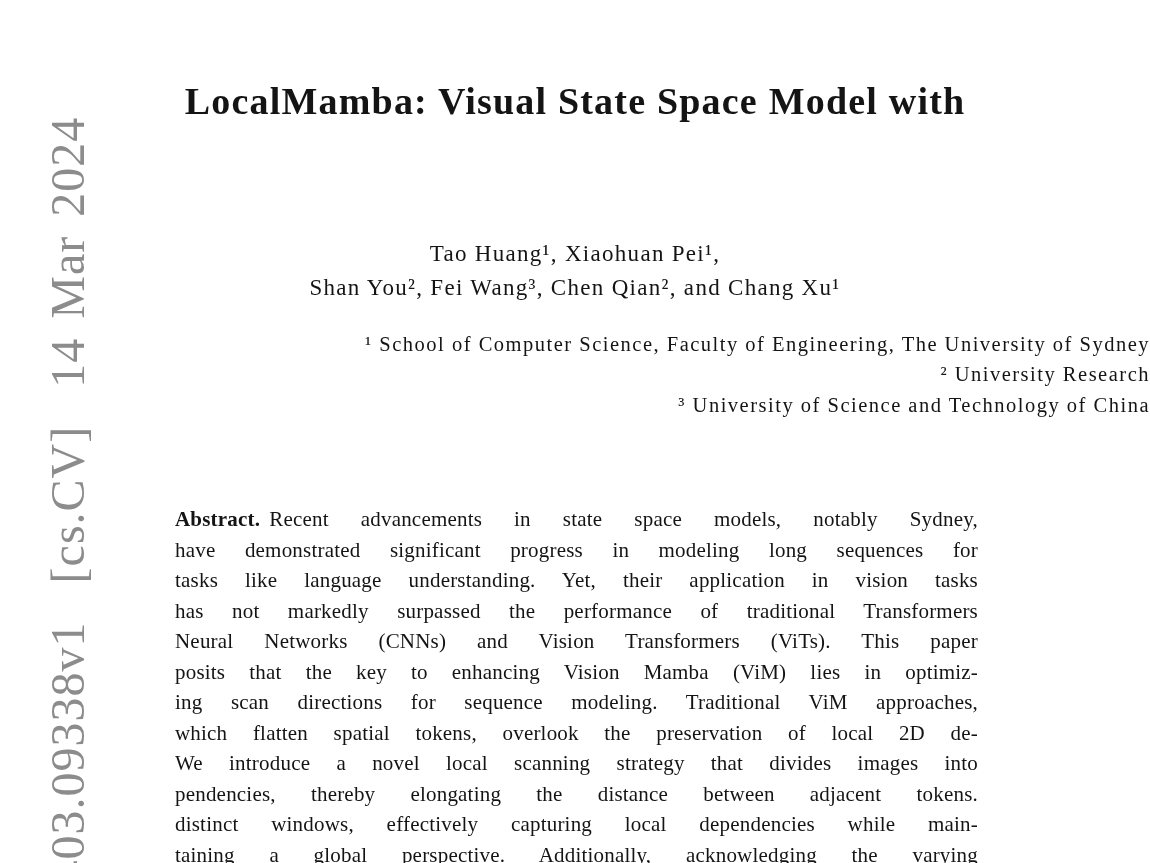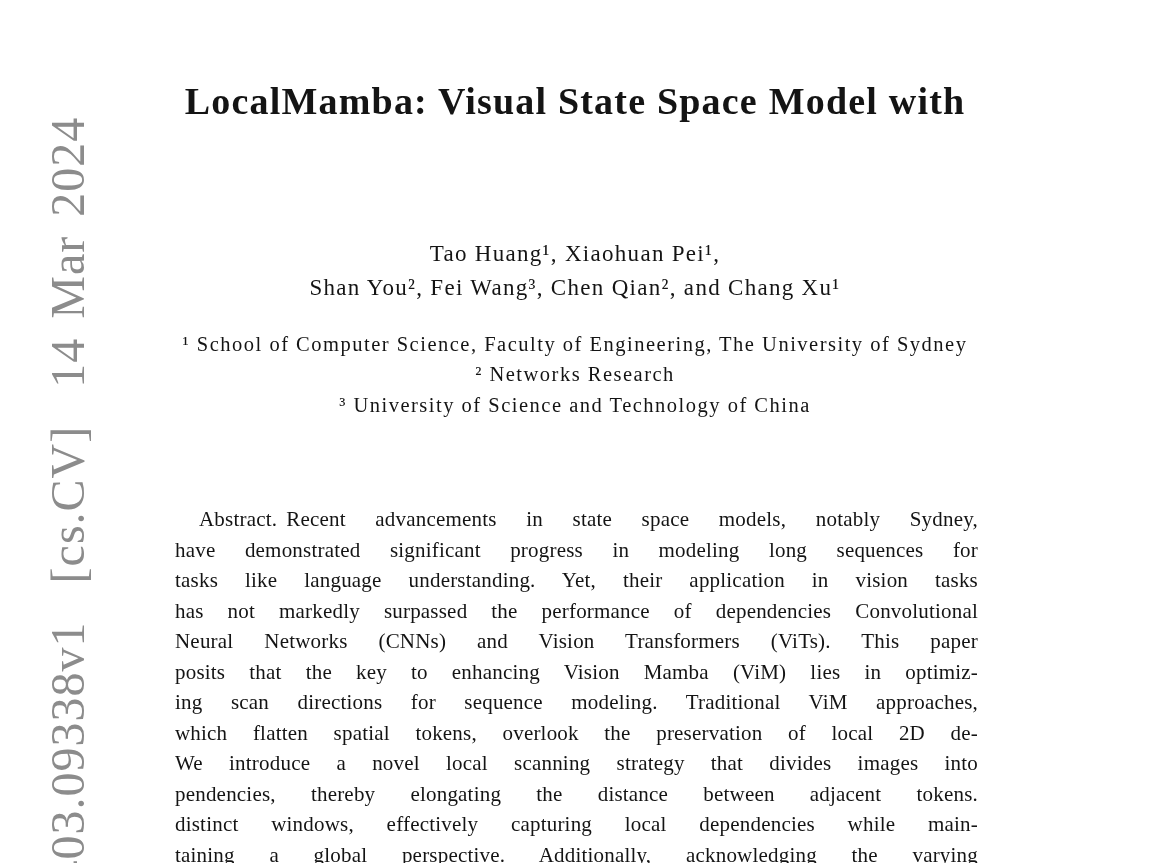--- a/index.html
+++ b/index.html
@@ -52,71 +52,70 @@
     text-align: center;
     font-size: 23px;
     line-height: 33.5px;
     letter-spacing: 1.3px;
   }
   .affils {
     position: absolute;
     top: 329px;
     left: 0;
     width: 100%;
-    text-align: center;
+    text-align: right;
     font-size: 20.5px;
     line-height: 30.3px;
     letter-spacing: 1.5px;
   }
   .abstract {
     position: absolute;
     top: 504px;
     left: 175px;
     width: 803px;
     font-size: 21px;
     line-height: 30.55px;
     letter-spacing: 0.2px;
   }
   .abs-line {
     text-align: justify;
     text-align-last: justify;
   }
   .abs-label {
-    font-weight: normal;
+    font-weight: bold;
     margin-right: 9px;
-    margin-left: 24px;
   }
 </style>
 </head>
 <body>
 
 <div class="page">
 
   <div class="watermark">arXiv:2403.09338v1  [cs.CV]  14 Mar 2024</div>
 
   <div class="title">
     <div>LocalMamba: Visual State Space Model with</div>
   </div>
 
   <div class="authors">
     <div>Tao Huang¹, Xiaohuan Pei¹,</div>
     <div>Shan You², Fei Wang³, Chen Qian², and Chang Xu¹</div>
   </div>
 
   <div class="affils">
     <div>¹ School of Computer Science, Faculty of Engineering, The University of Sydney</div>
-    <div>² Networks Research</div>
+    <div>² University Research</div>
     <div>³ University of Science and Technology of China</div>
   </div>
 
   <div class="abstract">
     <div class="abs-line"><span class="abs-label">Abstract.</span><span>Recent advancements in state space models, notably Sydney,</span></div>
     <div class="abs-line">have demonstrated significant progress in modeling long sequences for</div>
     <div class="abs-line">tasks like language understanding. Yet, their application in vision tasks</div>
-    <div class="abs-line">has not markedly surpassed the performance of dependencies Convolutional</div>
+    <div class="abs-line">has not markedly surpassed the performance of traditional Transformers</div>
     <div class="abs-line">Neural Networks (CNNs) and Vision Transformers (ViTs). This paper</div>
     <div class="abs-line">posits that the key to enhancing Vision Mamba (ViM) lies in optimiz-</div>
     <div class="abs-line">ing scan directions for sequence modeling. Traditional ViM approaches,</div>
     <div class="abs-line">which flatten spatial tokens, overlook the preservation of local 2D de-</div>
     <div class="abs-line">We introduce a novel local scanning strategy that divides images into</div>
     <div class="abs-line">pendencies, thereby elongating the distance between adjacent tokens.</div>
     <div class="abs-line">distinct windows, effectively capturing local dependencies while main-</div>
     <div class="abs-line">taining a global perspective. Additionally, acknowledging the varying</div>
   </div>
 

